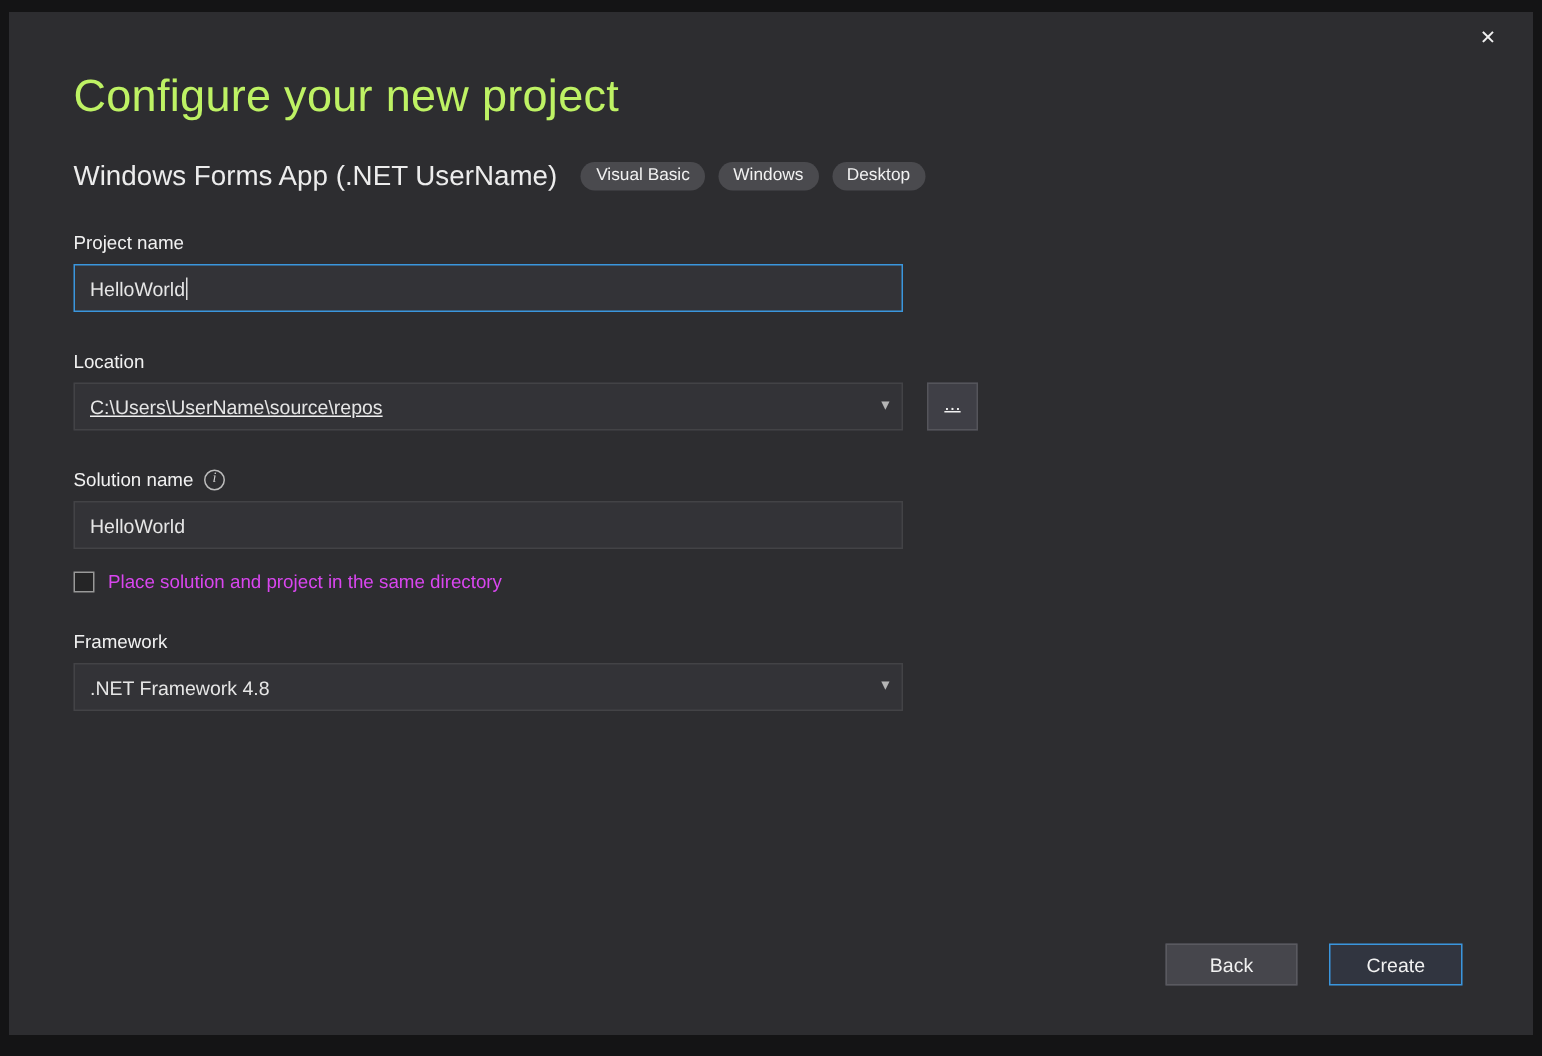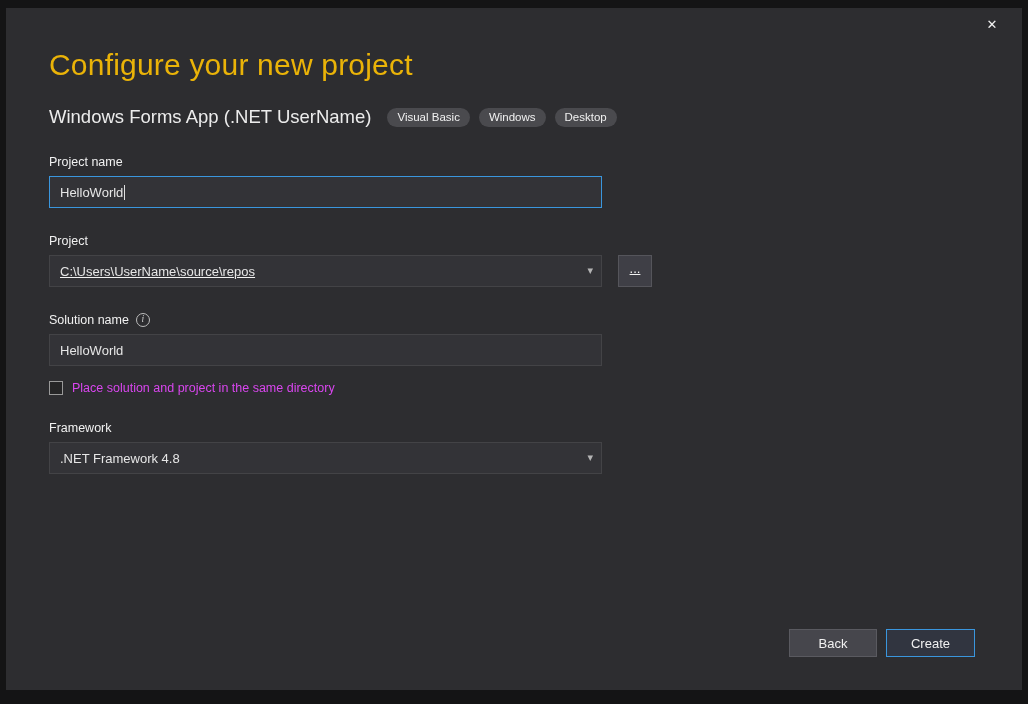--- a/index.html
+++ b/index.html
@@ -22,21 +22,21 @@
     width:24px; height:24px;
     display:flex; align-items:center; justify-content:center;
     font-size:13px;
     color:#f1f1f1;
     cursor:pointer;
   }
   .content { padding:40px 0 0 43px; }
   h1.page-title {
     font-size:30px;
     font-weight:300;
-    color:#eab308;
+    color:#bef264;
     letter-spacing:0.2px;
   }
   .template-row {
     margin-top:24px;
     display:flex;
     align-items:center;
   }
   .template-name {
     font-size:18.5px;
     font-weight:400;
@@ -131,21 +131,21 @@
     border:1px solid #999999;
     margin-right:9px;
     cursor:pointer;
     flex:0 0 auto;
   }
   .checkbox-label { font-size:12.5px; color:#d946ef; }
   .footer-buttons {
     position:absolute;
     right:47px; bottom:33px;
     display:flex;
-    gap:9px;
+    gap:21px;
   }
   .btn {
     height:28px;
     font-size:13px;
     font-family:"Liberation Sans", sans-serif;
     color:#f1f1f1;
     display:flex; align-items:center; justify-content:center;
     cursor:pointer;
   }
   .btn.back {
@@ -179,21 +179,21 @@
 
     <div class="field-label first">
       <span>Project name</span>
     </div>
     <div class="text-field focused">
       <span>HelloWorld</span>
       <span class="caret"></span>
     </div>
 
     <div class="field-label">
-      <span>Project</span>
+      <span>Location</span>
     </div>
     <div class="location-row">
       <div class="combo">
         <span>C:\Users\UserName\source\repos</span>
         <span class="chevron">▾</span>
       </div>
       <div class="browse-btn">...</div>
     </div>
 
     <div class="field-label">

